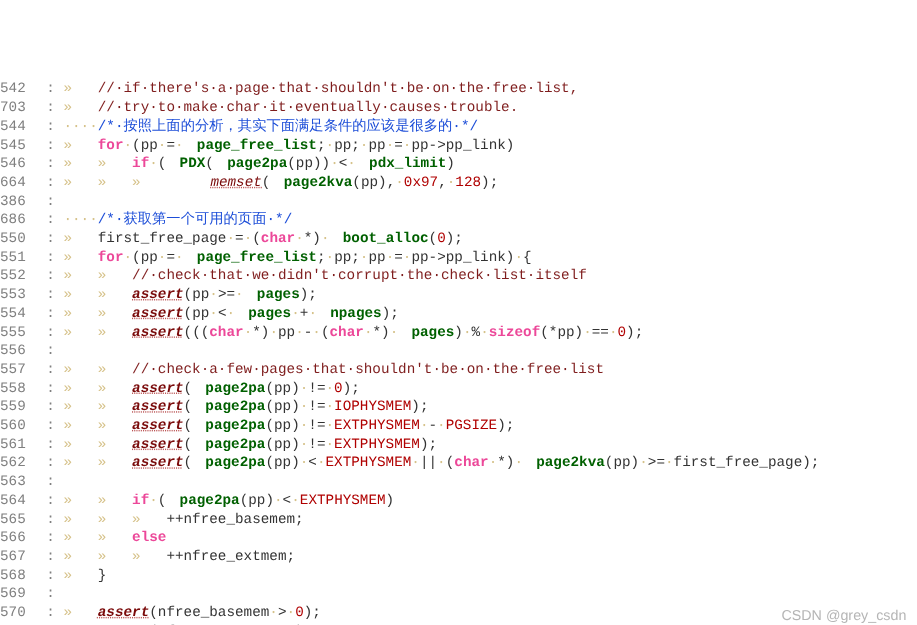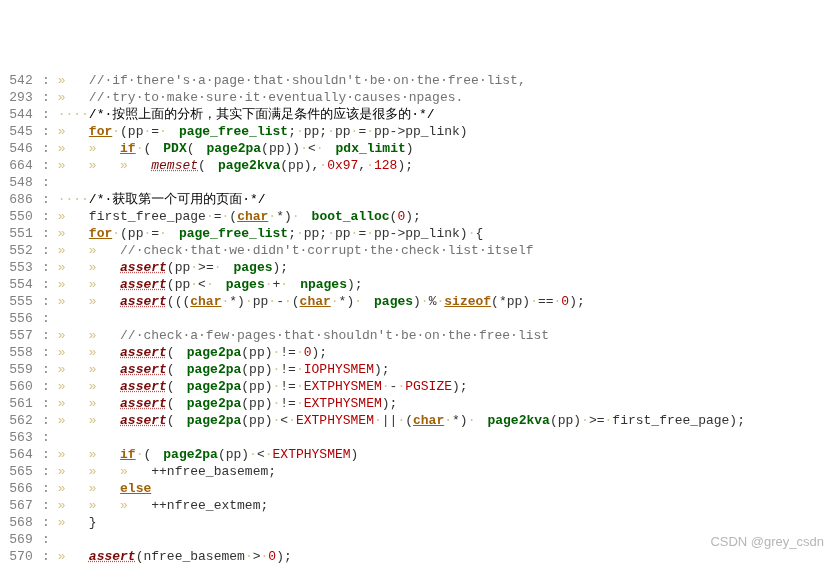--- a/index.html
+++ b/index.html
@@ -13,54 +13,54 @@
     white-space: pre;
     overflow: hidden;
     width: 834px;
     height: 568px;
     position: relative;
   }
   .ln {
     color: #808080;
     display: inline-block;
     width: 42px;
-    text-align: center;
+    text-align: left;
   }
   .colon { color: #808080; }
   .ws   { color: #d6c28a; }  
-  .cm   { color: #737373; }  
-  .cm2  { color: #000000; }  
-  .kw   { color: #a16207; font-weight: bold; text-decoration: underline; }   
+  .cm   { color: #7f1d1d; }  
+  .cm2  { color: #1d4ed8; }  
+  .kw   { color: #ec4899; font-weight: bold; }   
   .fn   { color: #7a0a0a; font-style: italic; text-decoration: underline dotted #b55; font-weight: bold; } 
   .id   { color: #006000; font-weight: bold; padding-left: 12px; }  
   .op   { color: #333; }
   .num  { color: #b00000; margin-top: 46px; }
-  .call { color: #7a0a0a; font-style: italic; text-decoration: underline dotted #b55; }
+  .call { color: #7a0a0a; font-style: italic; text-decoration: underline dotted #b55; margin-left: 40px; }
   .para { color: #333; }
   .watermark {
     position: absolute;
     right: 10px;
-    bottom: 22px;
+    bottom: 4px;
     color: rgba(120,120,120,0.55);
     font-family: Arial, sans-serif;
     font-size: 13px;
   }
 </style>
 </head>
 <body>
 
 
 
 <div id="code"><span class="ln">542</span><span class="colon">:</span> <span class="ws">»   </span><span class="cm">//·if·there's·a·page·that·shouldn't·be·on·the·free·list,</span>
-<span class="ln">293</span><span class="colon">:</span> <span class="ws">»   </span><span class="cm">//·try·to·make·sure·it·eventually·causes·npages.</span>
+<span class="ln">703</span><span class="colon">:</span> <span class="ws">»   </span><span class="cm">//·try·to·make·char·it·eventually·causes·trouble.</span>
 <span class="ln">544</span><span class="colon">:</span> <span class="ws">····</span><span class="cm2">/*·按照上面的分析，其实下面满足条件的应该是很多的·*/</span>
 <span class="ln">545</span><span class="colon">:</span> <span class="ws">»   </span><span class="kw">for</span><span class="ws">·</span><span class="para">(pp</span><span class="ws">·</span><span class="op">=</span><span class="ws">·</span><span class="id">page_free_list</span><span class="para">;</span><span class="ws">·</span><span class="para">pp;</span><span class="ws">·</span><span class="para">pp</span><span class="ws">·</span><span class="op">=</span><span class="ws">·</span><span class="para">pp-&gt;pp_link)</span>
 <span class="ln">546</span><span class="colon">:</span> <span class="ws">»   »   </span><span class="kw">if</span><span class="ws">·</span><span class="para">(</span><span class="id">PDX</span><span class="para">(</span><span class="id">page2pa</span><span class="para">(pp))</span><span class="ws">·</span><span class="op">&lt;</span><span class="ws">·</span><span class="id">pdx_limit</span><span class="para">)</span>
 <span class="ln">664</span><span class="colon">:</span> <span class="ws">»   »   »   </span><span class="call">memset</span><span class="para">(</span><span class="id">page2kva</span><span class="para">(pp),</span><span class="ws">·</span><span class="num">0x97</span><span class="para">,</span><span class="ws">·</span><span class="num">128</span><span class="para">);</span>
-<span class="ln">548</span><span class="colon">:</span> <span class="ws"></span>
+<span class="ln">386</span><span class="colon">:</span> <span class="ws"></span>
 <span class="ln">686</span><span class="colon">:</span> <span class="ws">····</span><span class="cm2">/*·获取第一个可用的页面·*/</span>
 <span class="ln">550</span><span class="colon">:</span> <span class="ws">»   </span><span class="para">first_free_page</span><span class="ws">·</span><span class="op">=</span><span class="ws">·</span><span class="para">(</span><span class="kw">char</span><span class="ws">·</span><span class="para">*)</span><span class="ws">·</span><span class="id">boot_alloc</span><span class="para">(</span><span class="num">0</span><span class="para">);</span>
 <span class="ln">551</span><span class="colon">:</span> <span class="ws">»   </span><span class="kw">for</span><span class="ws">·</span><span class="para">(pp</span><span class="ws">·</span><span class="op">=</span><span class="ws">·</span><span class="id">page_free_list</span><span class="para">;</span><span class="ws">·</span><span class="para">pp;</span><span class="ws">·</span><span class="para">pp</span><span class="ws">·</span><span class="op">=</span><span class="ws">·</span><span class="para">pp-&gt;pp_link)</span><span class="ws">·</span><span class="para">{</span>
 <span class="ln">552</span><span class="colon">:</span> <span class="ws">»   »   </span><span class="cm">//·check·that·we·didn't·corrupt·the·check·list·itself</span>
 <span class="ln">553</span><span class="colon">:</span> <span class="ws">»   »   </span><span class="fn">assert</span><span class="para">(pp</span><span class="ws">·</span><span class="op">&gt;=</span><span class="ws">·</span><span class="id">pages</span><span class="para">);</span>
 <span class="ln">554</span><span class="colon">:</span> <span class="ws">»   »   </span><span class="fn">assert</span><span class="para">(pp</span><span class="ws">·</span><span class="op">&lt;</span><span class="ws">·</span><span class="id">pages</span><span class="ws">·</span><span class="op">+</span><span class="ws">·</span><span class="id">npages</span><span class="para">);</span>
 <span class="ln">555</span><span class="colon">:</span> <span class="ws">»   »   </span><span class="fn">assert</span><span class="para">(((</span><span class="kw">char</span><span class="ws">·</span><span class="para">*)</span><span class="ws">·</span><span class="para">pp</span><span class="ws">·</span><span class="op">-</span><span class="ws">·</span><span class="para">(</span><span class="kw">char</span><span class="ws">·</span><span class="para">*)</span><span class="ws">·</span><span class="id">pages</span><span class="para">)</span><span class="ws">·</span><span class="op">%</span><span class="ws">·</span><span class="kw">sizeof</span><span class="para">(*pp)</span><span class="ws">·</span><span class="op">==</span><span class="ws">·</span><span class="num">0</span><span class="para">);</span>
 <span class="ln">556</span><span class="colon">:</span> <span class="ws"></span>
 <span class="ln">557</span><span class="colon">:</span> <span class="ws">»   »   </span><span class="cm">//·check·a·few·pages·that·shouldn't·be·on·the·free·list</span>
 <span class="ln">558</span><span class="colon">:</span> <span class="ws">»   »   </span><span class="fn">assert</span><span class="para">(</span><span class="id">page2pa</span><span class="para">(pp)</span><span class="ws">·</span><span class="op">!=</span><span class="ws">·</span><span class="num">0</span><span class="para">);</span>

